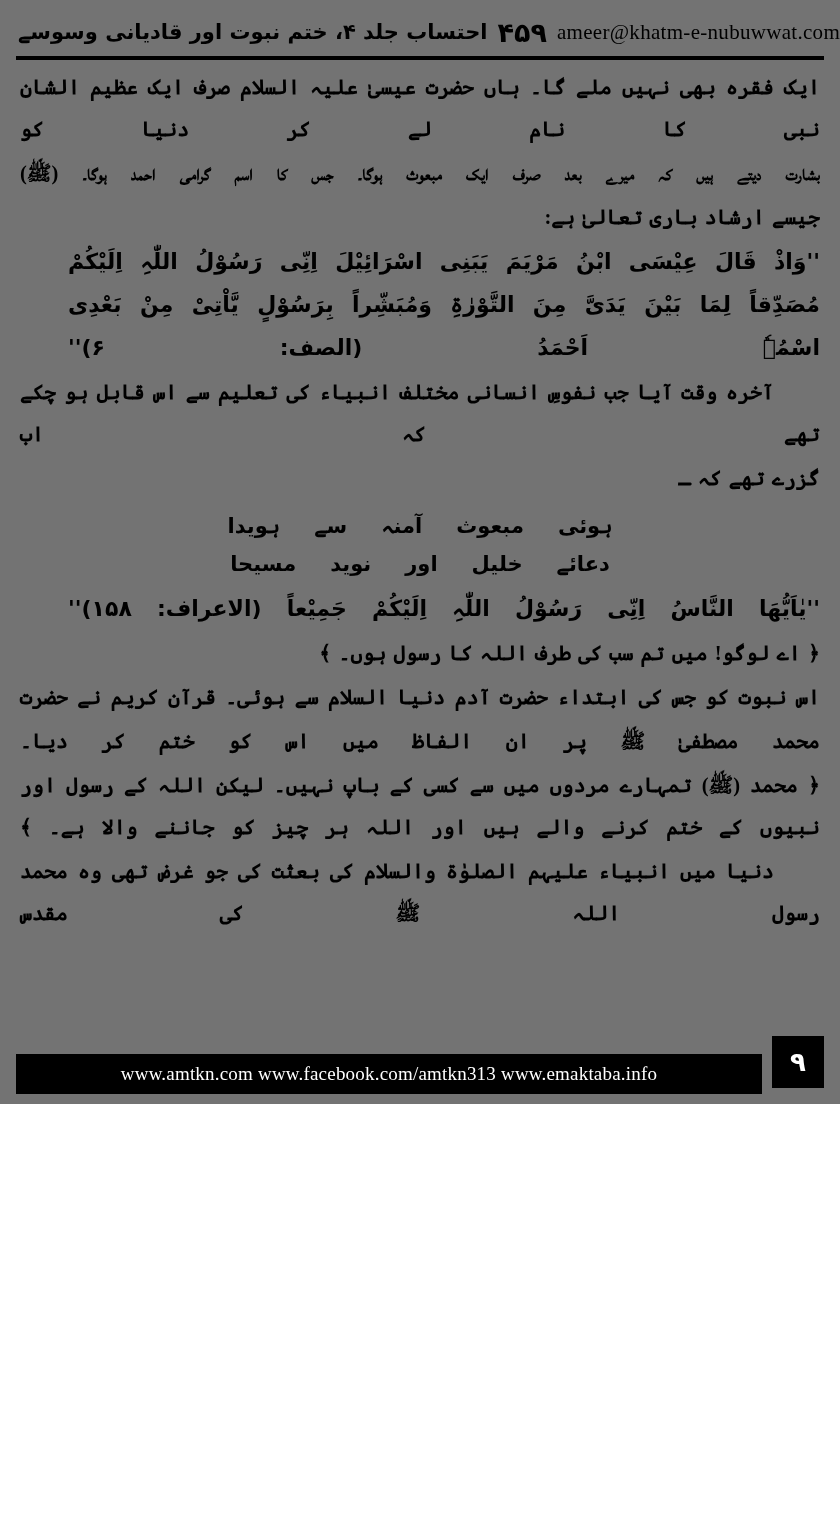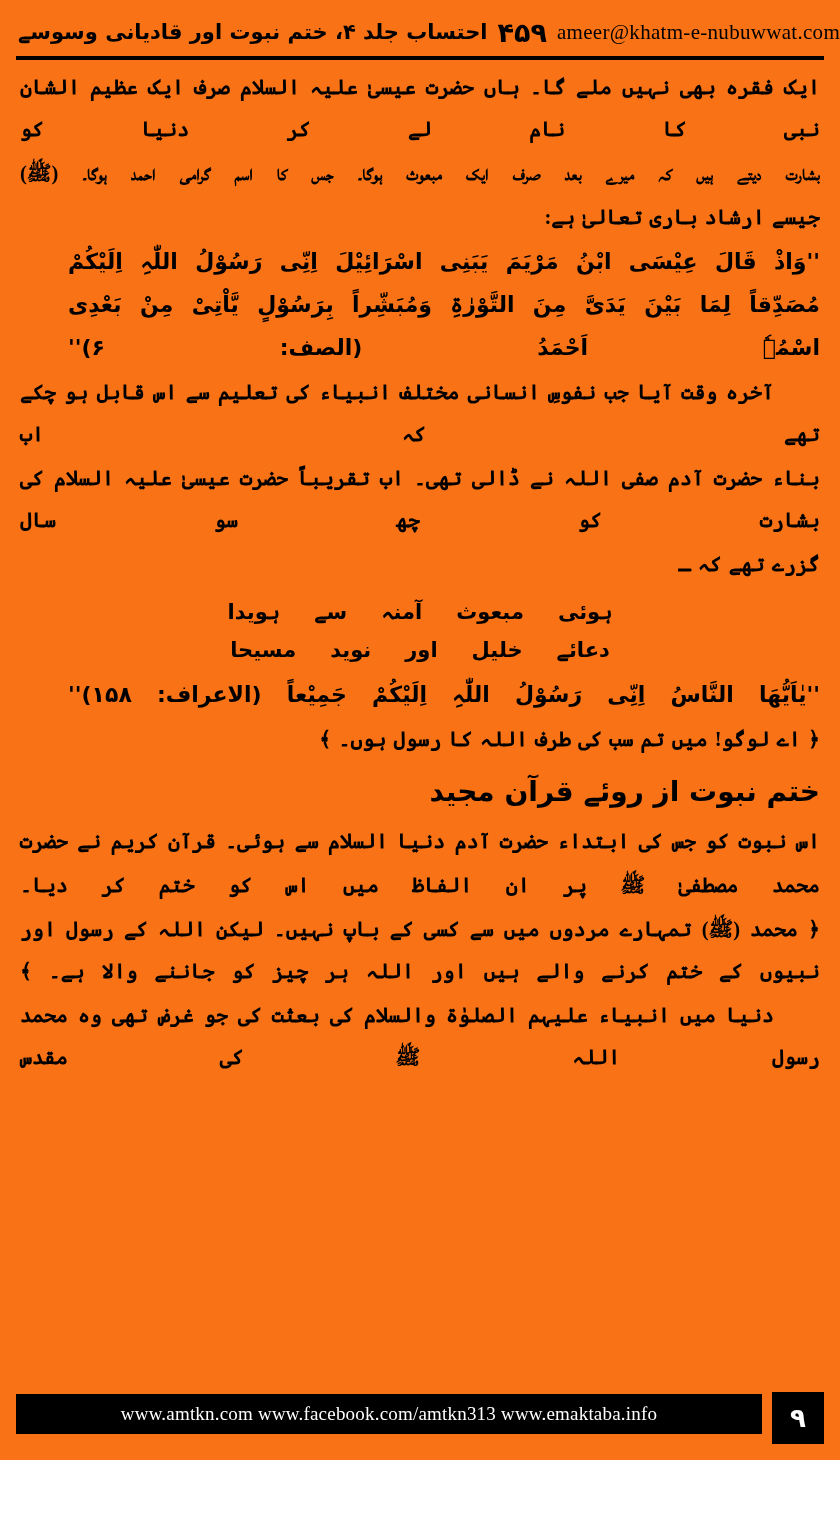--- a/index.html
+++ b/index.html
@@ -3,22 +3,22 @@
 <meta charset="utf-8">
 <style>
   html, body {
     margin: 0;
     padding: 0;
     background: #ffffff;
   }
   .page {
     position: relative;
     width: 840px;
-    height: 1460px;
-    background: #f97316;
+    height: 1104px;
+    background: #737373;
     overflow: hidden;
     font-family: "DejaVu Sans", "Liberation Sans", sans-serif;
     color: #000000;
   }
 
   
   .header {
     position: absolute;
     top: 10px;
     right: 18px;
@@ -133,21 +133,21 @@
     position: absolute;
     left: 16px;
     right: 16px;
     bottom: 16px;
     height: 52px;
   }
   .footer-bar {
     position: absolute;
     left: 0;
     right: 62px;
-    top: 2px;
+    top: 18px;
     height: 40px;
     background: #000;
     color: #fff;
     display: flex;
     align-items: center;
     justify-content: center;
     font-family: "Liberation Serif", "DejaVu Serif", serif;
     font-size: 19px;
     direction: ltr;
     letter-spacing: 0.2px;
@@ -183,21 +183,20 @@
   <div class="content">
 
     <p class="urdu">ایک فقرہ بھی نہیں ملے گا۔ ہاں حضرت عیسیٰ علیہ السلام صرف ایک عظیم الشان نبی کا نام لے کر دنیا کو</p>
     <p class="urdu">بشارت دیتے ہیں کہ میرے بعد صرف ایک مبعوث ہوگا۔ جس کا اسم گرامی احمد ہوگا۔ (ﷺ)</p>
     <p class="urdu right">جیسے ارشاد باری تعالیٰ ہے:</p>
 
     <p class="arabic">''وَاذْ قَالَ عِیْسَی ابْنُ مَرْیَمَ یَبَنِی اسْرَائِیْلَ اِنِّی رَسُوْلُ اللّٰہِ اِلَیْکُمْ مُصَدِّقاً لِمَا بَیْنَ یَدَیَّ مِنَ التَّوْرٰۃِ وَمُبَشِّراً بِرَسُوْلٍ یَّاْتِیْ مِنْ بَعْدِی اسْمُہٗ اَحْمَدُ (الصف: ۶)''</p>
 
 
     <p class="urdu indent">آخرہ وقت آیا جب نفوسِ انسانی مختلف انبیاء کی تعلیم سے اس قابل ہو چکے تھے کہ اب</p>
-    <p class="urdu">بناء حضرت آدم صفی اللہ نے ڈالی تھی۔ اب تقریباً حضرت عیسیٰ علیہ السلام کی بشارت کو چھ سو سال</p>
     <p class="urdu right">گزرے تھے کہ ـ</p>
 
     <div class="couplet">
       <div class="couplet-line">
         <span>ہوئی</span>
         <span>مبعوث</span>
         <span>آمنہ</span>
         <span>سے</span>
         <span>ہویدا</span>
       </div>
@@ -208,21 +207,20 @@
         <span>نوید</span>
         <span>مسیحا</span>
       </div>
     </div>
 
 
     <p class="arabic">''یٰاَیُّھَا النَّاسُ اِنِّی رَسُوْلُ اللّٰہِ اِلَیْکُمْ جَمِیْعاً (الاعراف: ۱۵۸)''</p>
 
     <p class="urdu right">﴿ اے لوگو! میں تم سب کی طرف اللہ کا رسول ہوں۔ ﴾</p>
 
-    <h2 class="section-heading">ختم نبوت از روئے قرآن مجید</h2>
 
     <p class="urdu">اس نبوت کو جس کی ابتداء حضرت آدم دنیا السلام سے ہوئی۔ قرآن کریم نے حضرت</p>
     <p class="urdu">محمد مصطفیٰ ﷺ پر ان الفاظ میں اس کو ختم کر دیا۔</p>
 
 
     <p class="urdu">﴿ محمد (ﷺ) تمہارے مردوں میں سے کسی کے باپ نہیں۔ لیکن اللہ کے رسول اور نبیوں کے ختم کرنے والے ہیں اور اللہ ہر چیز کو جاننے والا ہے۔ ﴾</p>
 
     <p class="urdu indent">دنیا میں انبیاء علیہم الصلوٰۃ والسلام کی بعثت کی جو غرض تھی وہ محمد رسول اللہ ﷺ کی مقدس</p>
 
   </div>

